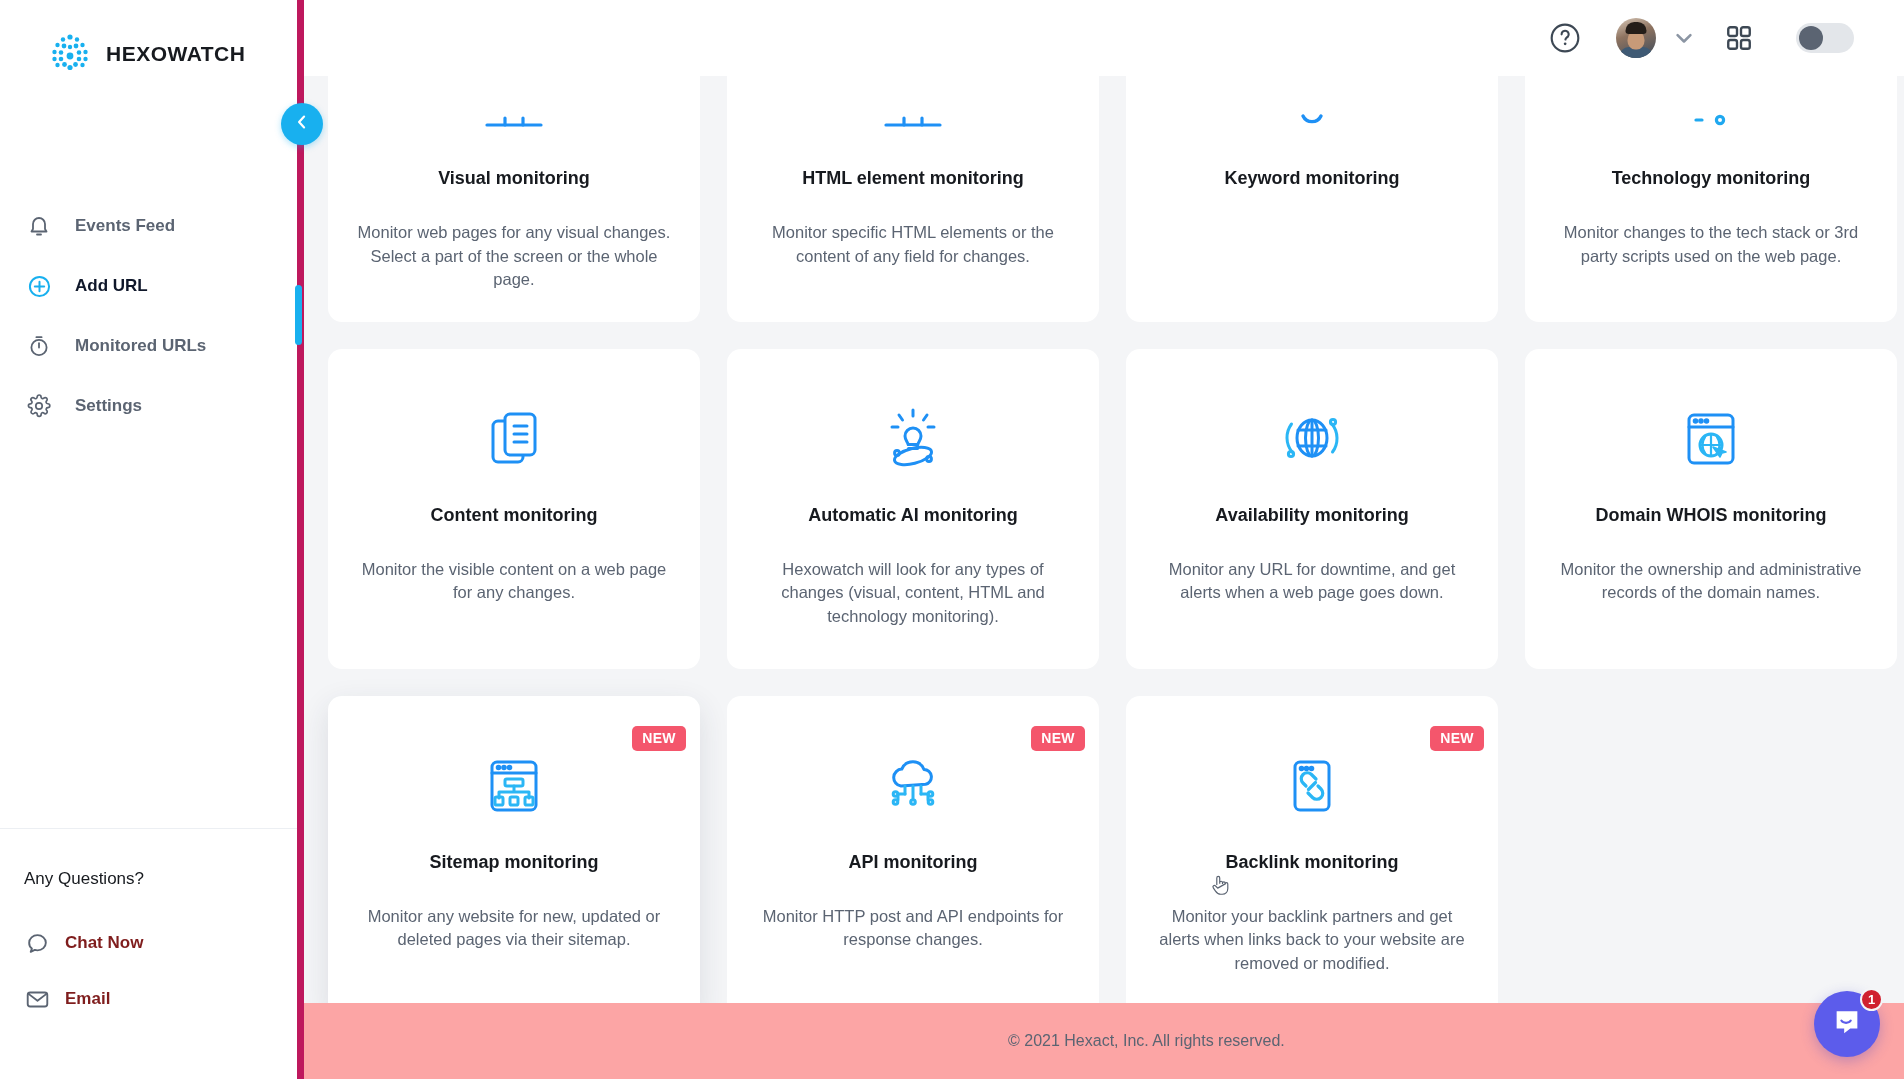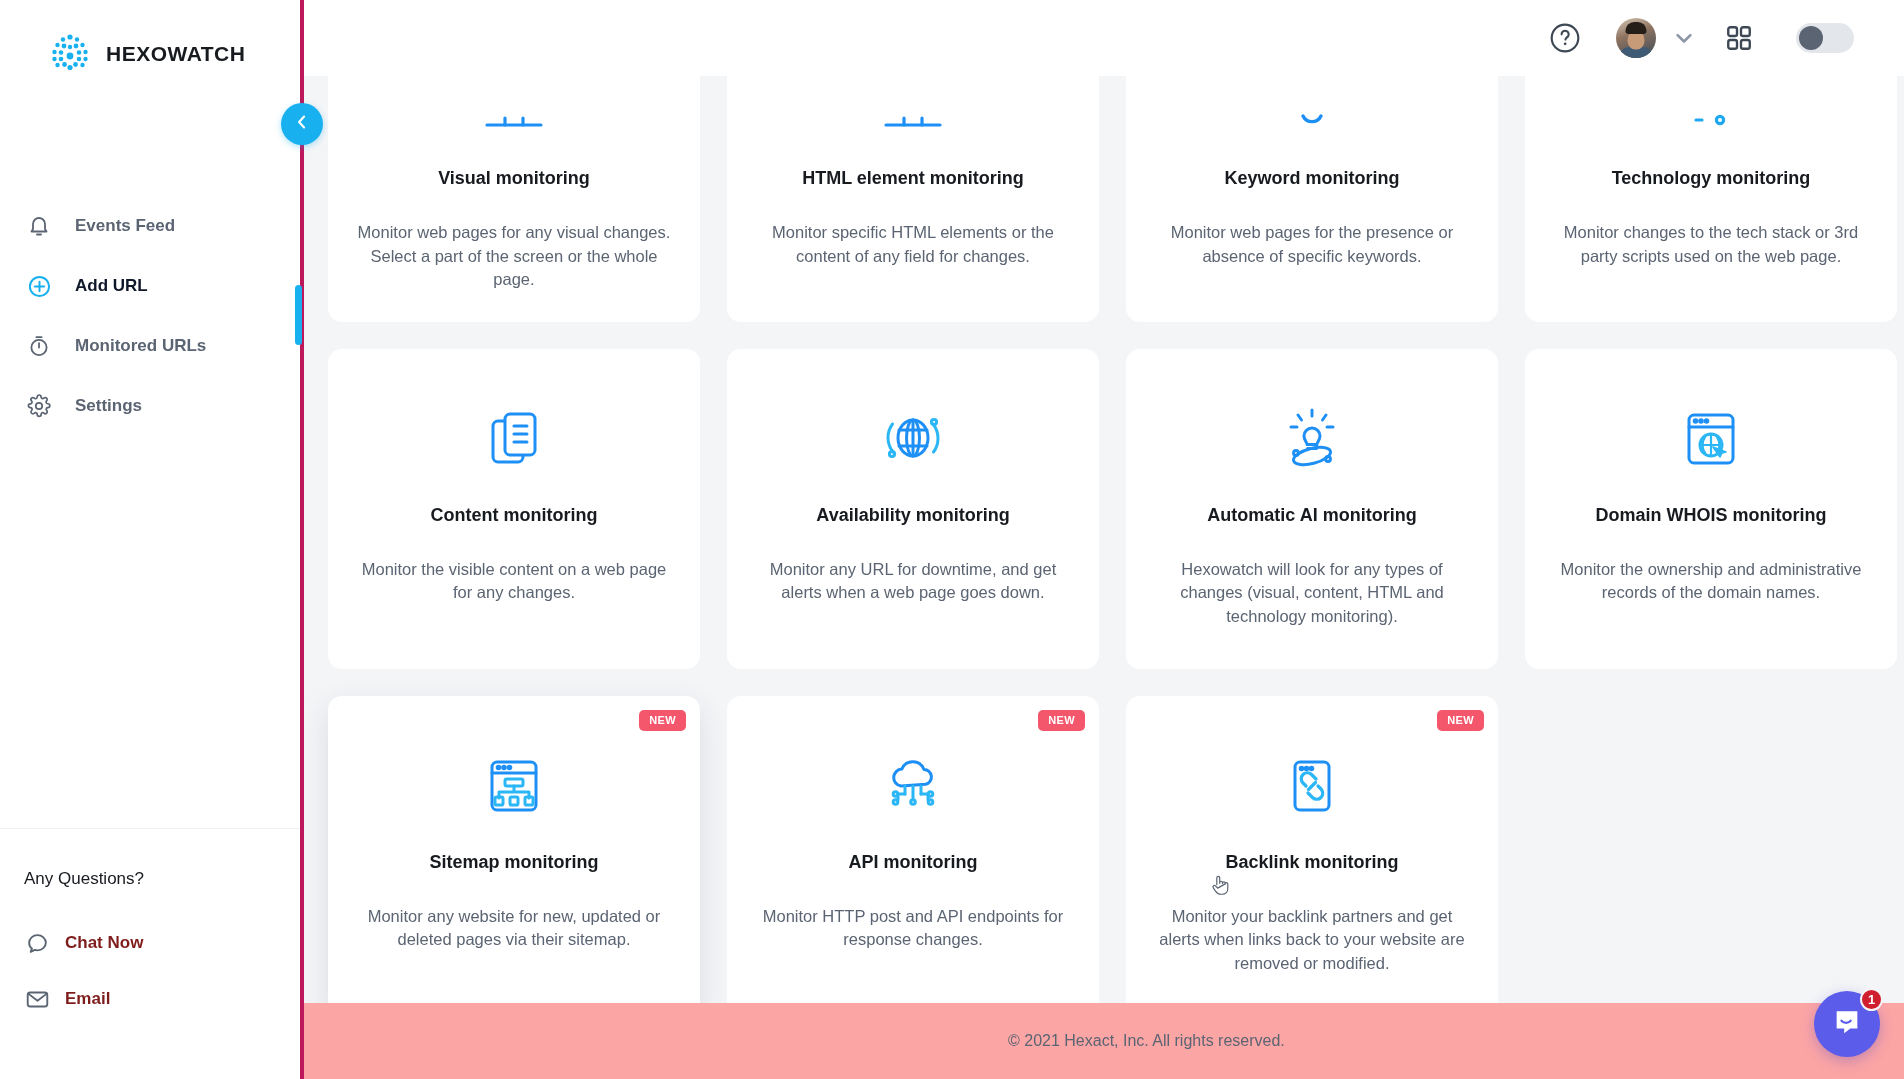--- a/index.html
+++ b/index.html
@@ -8,21 +8,21 @@
     overflow: hidden;
     font-family: "Liberation Sans", sans-serif;
     background: #ffffff;
   }
   .app { display: flex; width: 1904px; height: 1079px; position: relative; }
 
   
   .sidebar {
     width: 304px; height: 1079px;
     background: #ffffff;
-    border-right: 4px solid #be185d;
+    border-right: 7px solid #be185d;
     position: relative;
     flex: 0 0 304px;
     display: flex; flex-direction: column;
     z-index: 5;
   }
   .brand { display: flex; align-items: center; gap: 14px; padding: 32px 0 0 48px; }
   .brand-logo { width: 44px; height: 44px; position: relative; flex: 0 0 44px; }
   .brand-name {
     font-size: 21px; font-weight: bold; letter-spacing: .5px; color: #171a1f;
   }
@@ -122,23 +122,23 @@
   .card.hovered { box-shadow: 0 10px 30px rgba(40,50,70,.12); }
   .card-icon { height: 96px; display:flex; align-items:flex-end; justify-content:center; margin-bottom: 14px; }
   .card-title {
     font-size: 18px; font-weight: bold; color: #171a1f; text-align: center;
     margin-bottom: 16px;
   }
   .card-desc {
     font-size: 16.5px; line-height: 23.5px; color: #5b6472; text-align: center;
   }
   .badge-new {
-    position: absolute; top: 14px; right: 14px;
+    position: absolute; top: 30px; right: 14px;
     background: #f4566c; color: #ffffff;
-    font-size: 11px; font-weight: bold; letter-spacing: .4px;
+    font-size: 14px; font-weight: bold; letter-spacing: .4px;
     padding: 4px 10px 5px; border-radius: 5px;
   }
 
   .footer {
     height: 76px; flex: 0 0 76px; background: #fca5a5;
     display: flex; align-items: center; padding-left: 704px;
     font-size: 16px; color: #5b6472;
     position: relative; z-index: 3;
   }
 
@@ -344,21 +344,20 @@
           <div class="card-desc">Monitor specific HTML elements or the content of any field for changes.</div>
         </div>
 
         <div class="card">
           <div class="card-icon">
             <svg viewBox="0 0 70 70" width="70" height="70" fill="none" stroke="#1e90f5" stroke-width="3.4" stroke-linecap="round">
               <path d="M26 48a10 10 0 0018 0"></path>
             </svg>
           </div>
           <div class="card-title">Keyword monitoring</div>
-          <div class="card-desc">Monitor web pages for the presence or absence of specific keywords.</div>
         </div>
 
         <div class="card">
           <div class="card-icon">
             <svg viewBox="0 0 70 70" width="70" height="70" fill="none" stroke="#1fa8f0" stroke-width="3.2" stroke-linecap="round">
               <path d="M20 52h6"></path>
                 <circle cx="44" cy="52" r="3.6"></circle>
             </svg>
           </div>
           <div class="card-title">Technology monitoring</div>
@@ -369,51 +368,51 @@
         <div class="card tall">
           <div class="card-icon">
             <svg viewBox="0 0 72 72" width="72" height="72" fill="none" stroke="#1e90f5" stroke-width="3" stroke-linejoin="round" stroke-linecap="round">
               <rect x="15" y="18" width="30" height="41" rx="5"></rect>
               <rect x="27" y="11" width="30" height="41" rx="5" fill="#fff"></rect>
               <path d="M36 23h13M36 31h13M36 39h13"></path>
             </svg>
           </div>
           <div class="card-title">Content monitoring</div>
           <div class="card-desc">Monitor the visible content on a web page for any changes.</div>
+        </div>
+
+        <div class="card tall">
+          <div class="card-icon">
+            <svg viewBox="0 0 72 72" width="72" height="72" fill="none" stroke="#1e90f5" stroke-width="3" stroke-linecap="round" stroke-linejoin="round">
+              <path d="M36 7v6M22 12l3.5 5M50 12l-3.5 5M15 24h6M57 24h-6"></path>
+              <path d="M28 33a8 8 0 1116 0c0 4-2.6 5.8-3.2 8.6h-9.6C30.6 38.8 28 37 28 33z"></path>
+              <path d="M31.5 45.5h9"></path>
+              <ellipse cx="36" cy="53" rx="19" ry="7.5" transform="rotate(-14 36 53)"></ellipse>
+              <circle cx="20" cy="50" r="2.4"></circle>
+                <circle cx="52" cy="56" r="2.4"></circle>
+            </svg>
+          </div>
+          <div class="card-title">Automatic AI monitoring</div>
+          <div class="card-desc">Hexowatch will look for any types of changes (visual, content, HTML and technology monitoring).</div>
         </div>
 
         <div class="card tall">
           <div class="card-icon">
             <svg viewBox="0 0 72 72" width="72" height="72" fill="none" stroke="#1e90f5" stroke-width="3" stroke-linecap="round">
               <ellipse cx="36" cy="35" rx="15" ry="18"></ellipse>
               <ellipse cx="36" cy="35" rx="6.5" ry="18"></ellipse>
               <path d="M22 27h28M22 43h28M36 17v36"></path>
               <path d="M56 21a23 23 0 01.5 28" stroke="#2bb6f5"></path>
               <path d="M16 49a23 23 0 01-.5-28" stroke="#2bb6f5"></path>
               <circle cx="57" cy="19" r="2.6" stroke="#2bb6f5"></circle>
               <circle cx="15" cy="51" r="2.6" stroke="#2bb6f5"></circle>
             </svg>
           </div>
           <div class="card-title">Availability monitoring</div>
           <div class="card-desc">Monitor any URL for downtime, and get alerts when a web page goes down.</div>
-        </div>
-
-        <div class="card tall">
-          <div class="card-icon">
-            <svg viewBox="0 0 72 72" width="72" height="72" fill="none" stroke="#1e90f5" stroke-width="3" stroke-linecap="round" stroke-linejoin="round">
-              <path d="M36 7v6M22 12l3.5 5M50 12l-3.5 5M15 24h6M57 24h-6"></path>
-              <path d="M28 33a8 8 0 1116 0c0 4-2.6 5.8-3.2 8.6h-9.6C30.6 38.8 28 37 28 33z"></path>
-              <path d="M31.5 45.5h9"></path>
-              <ellipse cx="36" cy="53" rx="19" ry="7.5" transform="rotate(-14 36 53)"></ellipse>
-              <circle cx="20" cy="50" r="2.4"></circle>
-                <circle cx="52" cy="56" r="2.4"></circle>
-            </svg>
-          </div>
-          <div class="card-title">Automatic AI monitoring</div>
-          <div class="card-desc">Hexowatch will look for any types of changes (visual, content, HTML and technology monitoring).</div>
         </div>
 
         <div class="card tall">
           <div class="card-icon">
             <svg viewBox="0 0 72 72" width="72" height="72" fill="none" stroke="#1e90f5" stroke-width="3" stroke-linejoin="round" stroke-linecap="round">
               <rect x="14" y="12" width="44" height="48" rx="5"></rect>
               <path d="M14 24h44"></path>
               <circle cx="20.5" cy="18" r="1.3" fill="#1e90f5"></circle>
               <circle cx="26" cy="18" r="1.3" fill="#1e90f5"></circle>
               <circle cx="31.5" cy="18" r="1.3" fill="#1e90f5"></circle>

